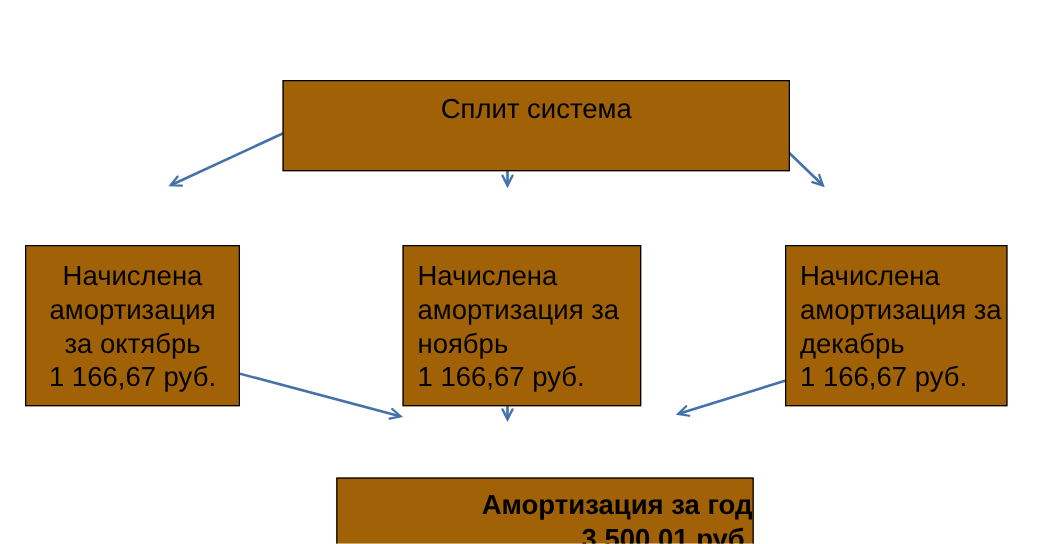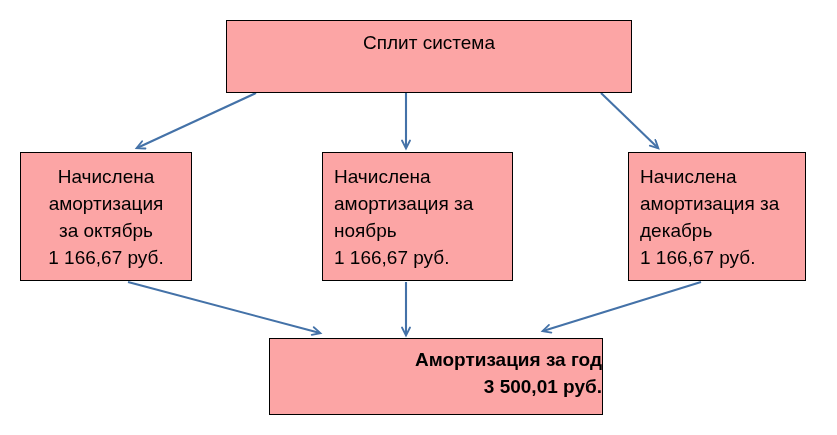--- a/index.html
+++ b/index.html
@@ -20,24 +20,25 @@
     left: 0;
     top: 0;
     width: 837px;
     height: 435px;
     pointer-events: none;
   }
   .box {
     position: absolute;
     box-sizing: border-box;
     border: 1.4px solid #000000;
-    background: #fca5a5;
+    background: #a16207;
     color: #000000;
-    font-size: 19px;
+    font-size: 22px;
     line-height: 27px;
+    margin-top: 44px;
   }
   .box .txt {
     display: block;
     white-space: pre-line;
   }
   
   #box-split {
     left: 226px;
     top: 20px;
     width: 406px;

